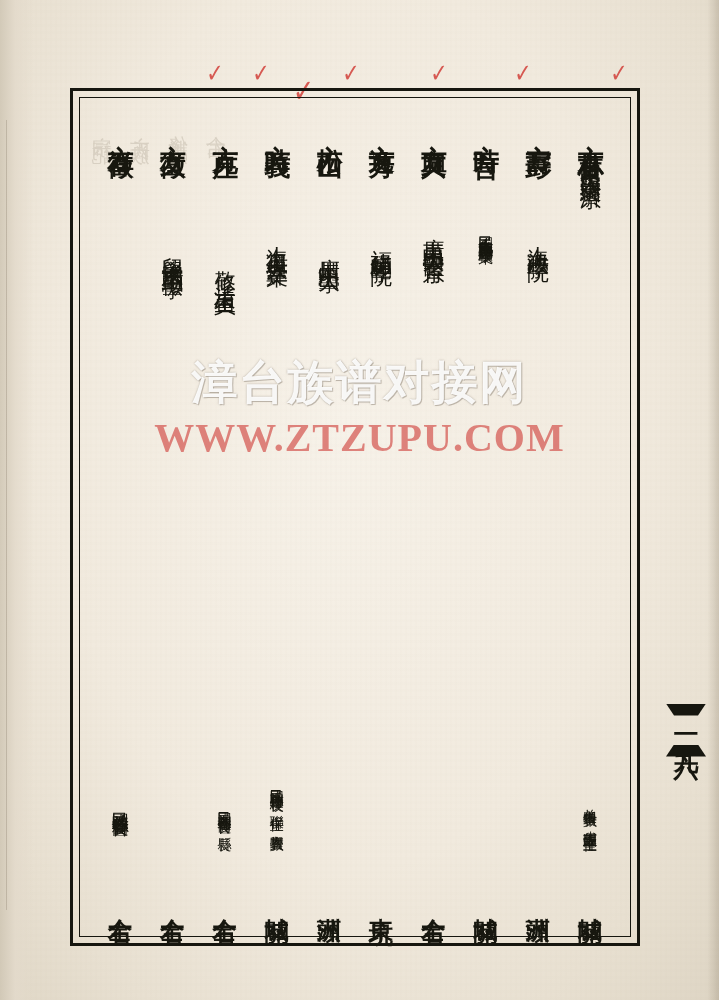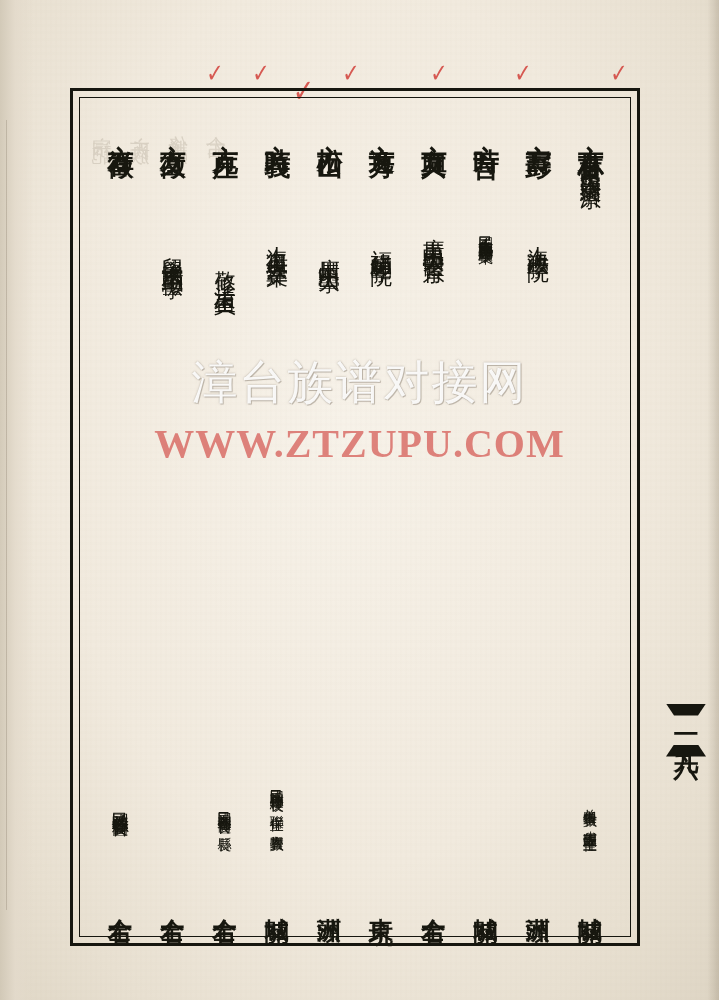--- a/index.html
+++ b/index.html
@@ -200,28 +200,27 @@
   
   #watermark {
     position: absolute;
     left: 0; right: 0;
     top: 352px;
     text-align: center;
     pointer-events: none;
   }
   #wm-top {
     font-size: 46px;
-    font-weight: 400;
+    font-weight: 700;
     color: rgba(255,255,255,.92);
     letter-spacing: 2px;
     text-shadow: 0 0 2px rgba(120,110,95,.55), 1px 1px 0 rgba(120,110,95,.35);
     font-family: "Liberation Sans", sans-serif;
   }
   #wm-bottom {
-    margin-top: 6px;
     font-size: 40px;
     font-weight: 700;
     color: rgba(206,62,56,.62);
     letter-spacing: 1px;
     font-family: "Liberation Serif", serif;
   }
   
   #edge-right {
     position: absolute;
     right: 0; top: 0; bottom: 0; width: 12px;

